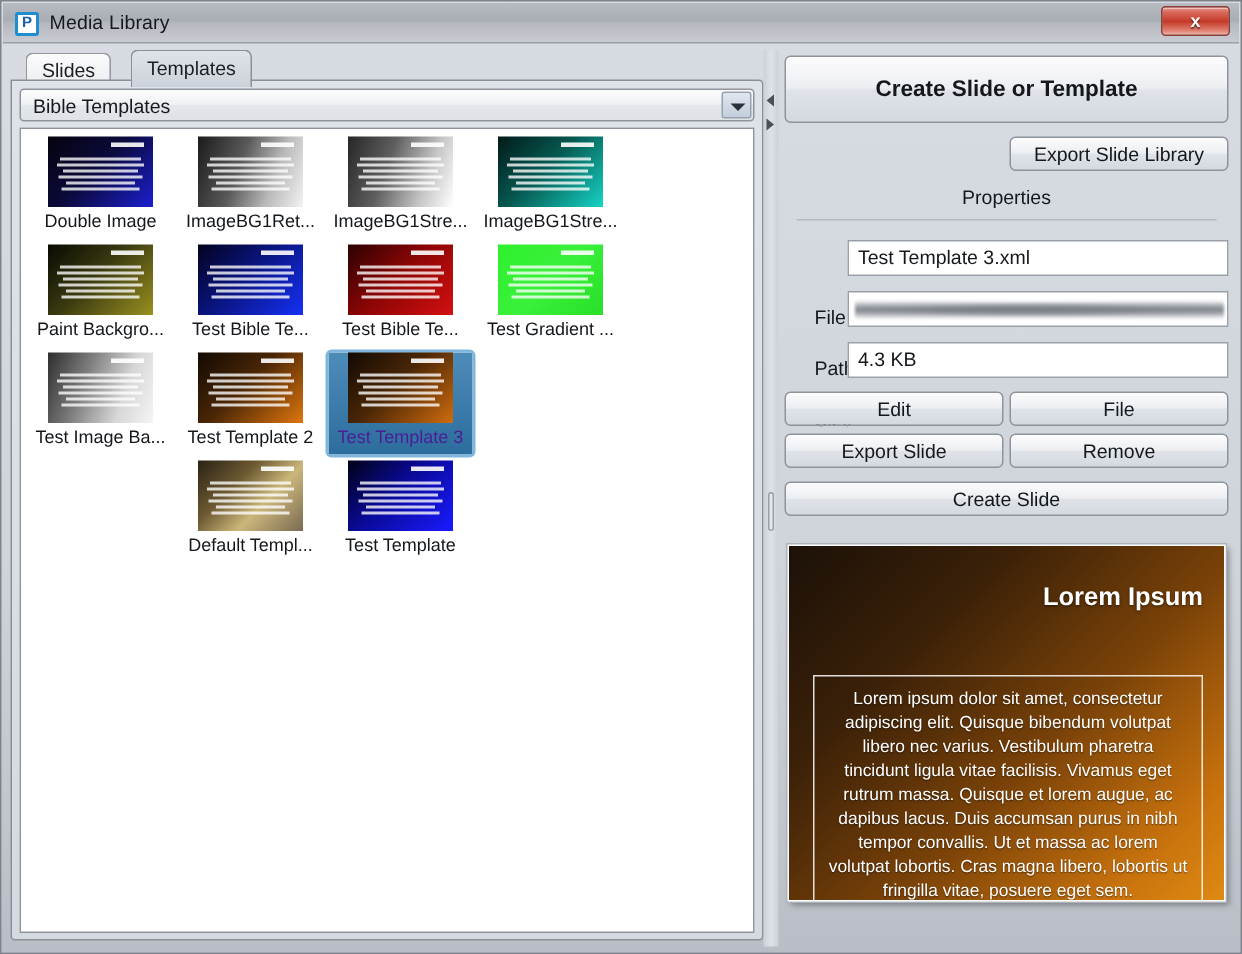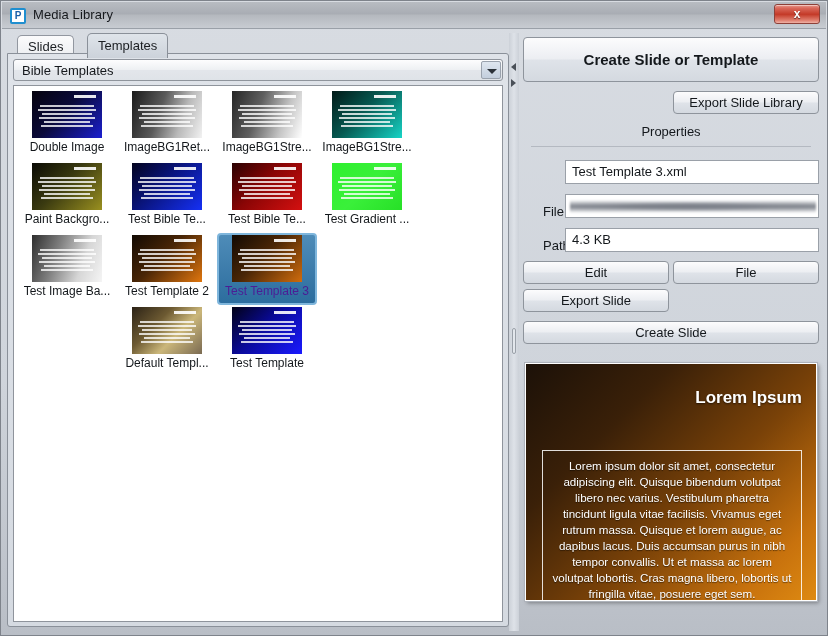--- a/index.html
+++ b/index.html
@@ -539,20 +539,21 @@
     </div>
 
     <div class="field-row" id="row-size">
       <div class="field-lbl">Size</div>
       <div class="field-box">4.3 KB</div>
     </div>
 
     <div class="btn" id="btn-edit">Edit</div>
     <div class="btn" id="btn-copy">File</div>
     <div class="btn" id="btn-exports">Export Slide</div>
+    <div class="btn" id="btn-remove">Remove</div>
     <div class="btn" id="btn-createslide">Create Slide</div>
 
     <div id="preview">
       <div id="preview-title">Lorem Ipsum</div>
       <div id="preview-bodybox">
         <div id="preview-body">Lorem ipsum dolor sit amet, consectetur adipiscing elit. Quisque bibendum volutpat libero nec varius. Vestibulum pharetra tincidunt ligula vitae facilisis. Vivamus eget rutrum massa. Quisque et lorem augue, ac dapibus lacus. Duis accumsan purus in nibh tempor convallis. Ut et massa ac lorem volutpat lobortis. Cras magna libero, lobortis ut fringilla vitae, posuere eget sem.</div>
       </div>
     </div>
   </div>
 </div>

